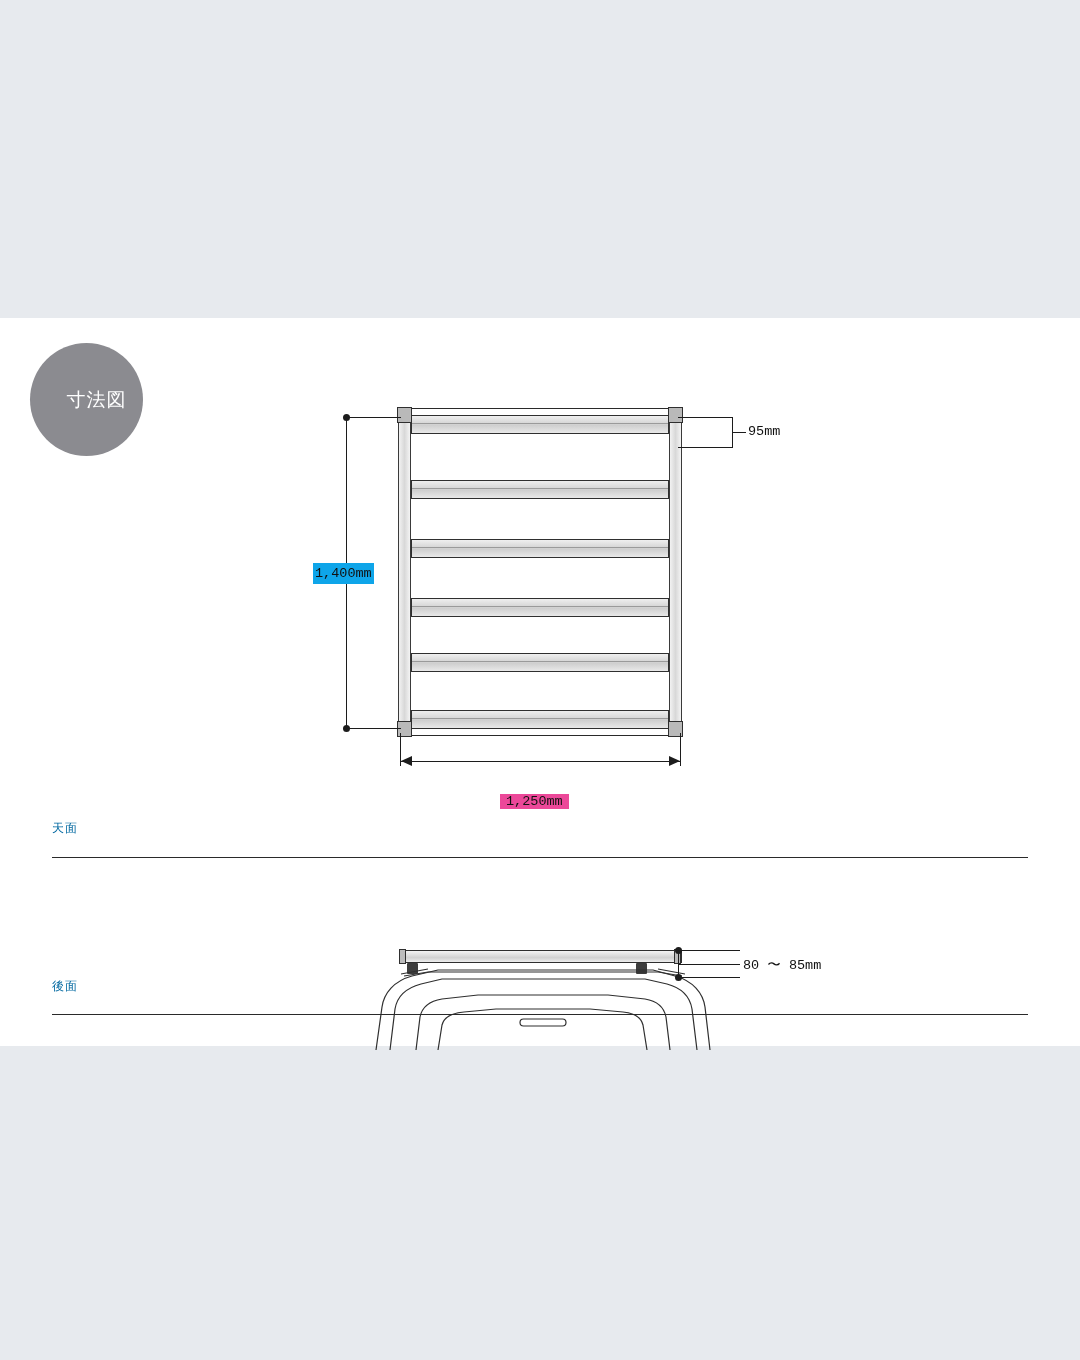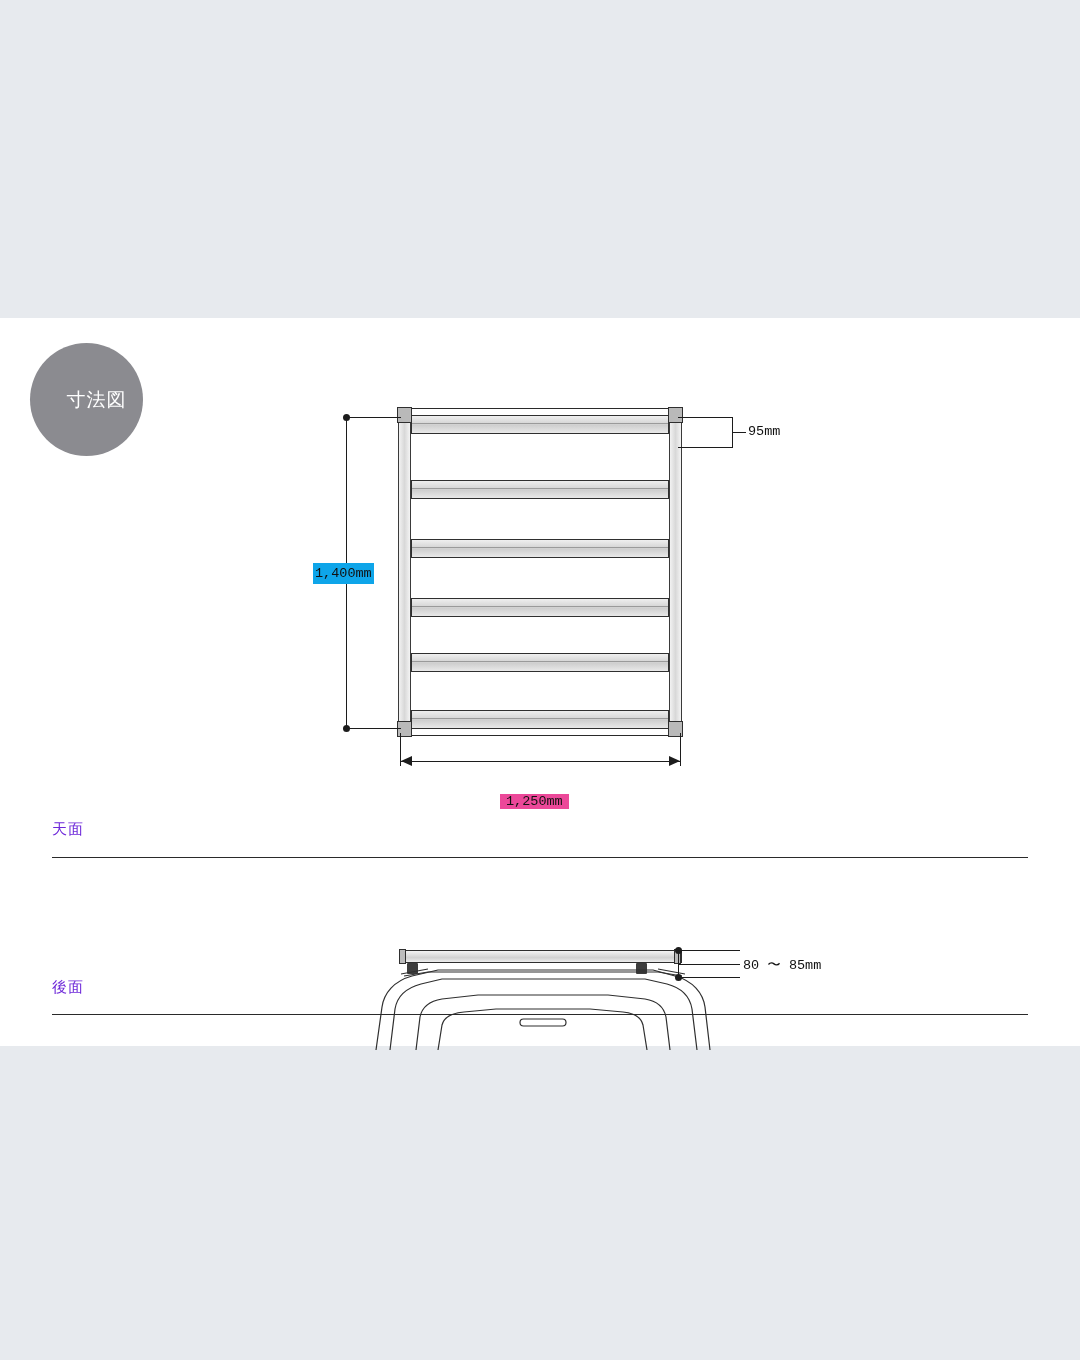--- a/index.html
+++ b/index.html
@@ -44,22 +44,22 @@
     color: #ffffff;
     font-size: 19px;
     letter-spacing: 1px;
     font-family: "DejaVu Sans", sans-serif;
     margin-left: 20px;
   }
 
   
   .section-label {
     position: absolute;
-    font-size: 15px;
-    color: #6d28d9;
+    font-size: 12px;
+    color: #0369a1;
     font-family: Liberation Sans, sans-serif;
     letter-spacing: 1px;
   }
   .rule {
     position: absolute;
     height: 1px;
     background: #2a2a2a;
   }
 
   

